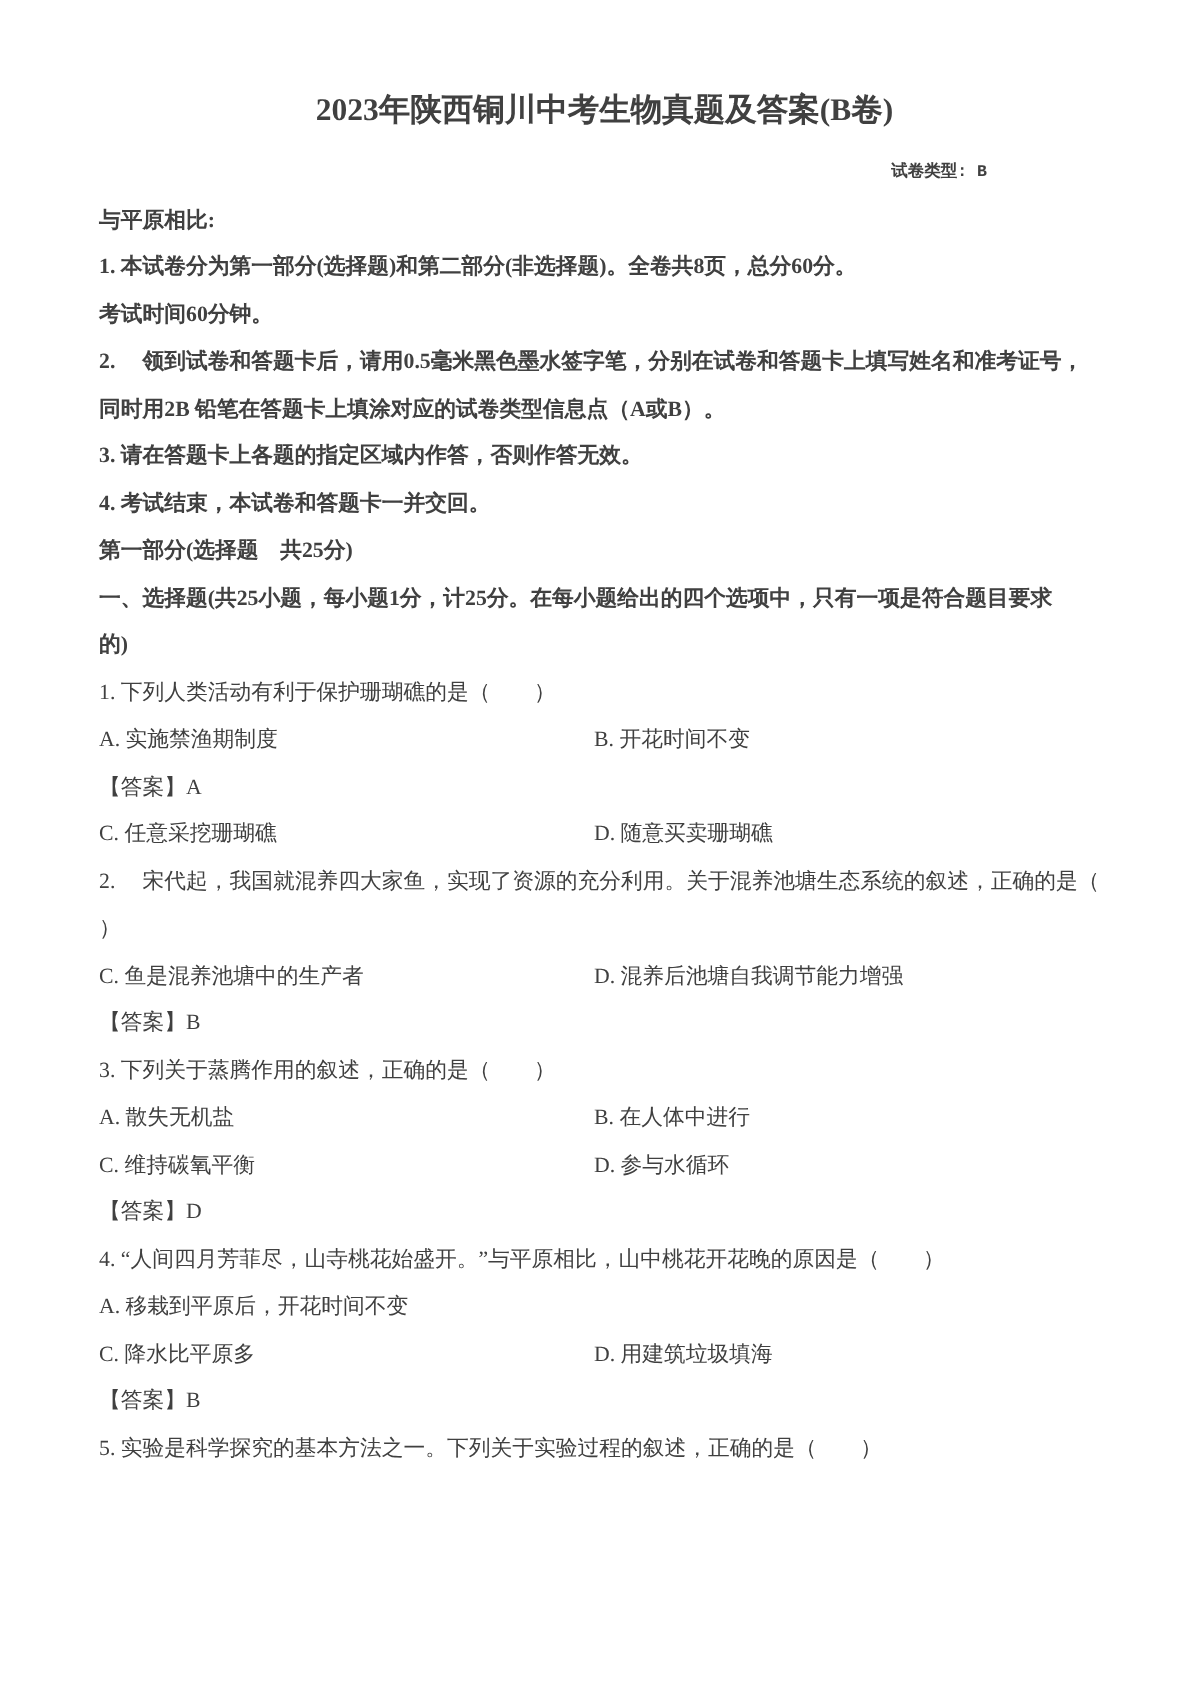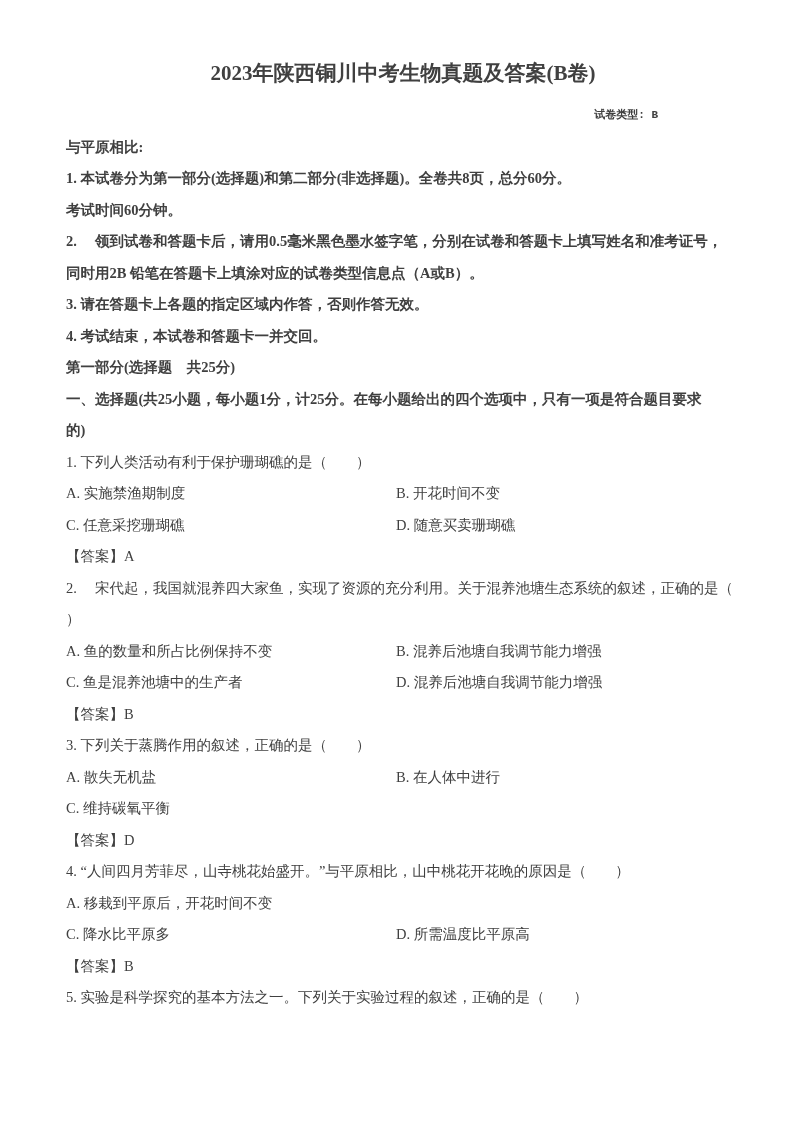--- a/index.html
+++ b/index.html
@@ -60,39 +60,38 @@
     </div>
   <div class="line bold centered">第一部分(选择题　共25分)</div>
   <div id="instructions">
       <div class="line bold">一、选择题(共25小题，每小题1分，计25分。在每小题给出的四个选项中，只有一项是符合题目要求</div>
       <div class="line bold">的)</div>
     </div>
   <div id="questions">
       <div>
         <div class="line">1. 下列人类活动有利于保护珊瑚礁的是（　　）</div>
         <div class="line option-row"><span class="option-cell-left">A. 实施禁渔期制度</span><span class="option-cell-right">B. 开花时间不变</span></div>
+        <div class="line">【答案】A</div>
         <div class="line option-row"><span class="option-cell-left">C. 任意采挖珊瑚礁</span><span class="option-cell-right">D. 随意买卖珊瑚礁</span></div>
-        <div class="line">【答案】A</div>
       </div>
       <div>
         <div class="line">2.　 宋代起，我国就混养四大家鱼，实现了资源的充分利用。关于混养池塘生态系统的叙述，正确的是（</div>
         <div class="line">）</div>
-        <div class="line option-row"><span class="option-cell-left">A. 鱼的数量和所占比例保持不变</span><span class="option-cell-right">B. 混养后池塘自我调节能力增强</span></div>
         <div class="line option-row"><span class="option-cell-left">C. 鱼是混养池塘中的生产者</span><span class="option-cell-right">D. 混养后池塘自我调节能力增强</span></div>
         <div class="line">【答案】B</div>
       </div>
       <div>
         <div class="line">3. 下列关于蒸腾作用的叙述，正确的是（　　）</div>
         <div class="line option-row"><span class="option-cell-left">A. 散失无机盐</span><span class="option-cell-right">B. 在人体中进行</span></div>
-        <div class="line option-row"><span class="option-cell-left">C. 维持碳氧平衡</span></div>
+        <div class="line option-row"><span class="option-cell-left">C. 维持碳氧平衡</span><span class="option-cell-right">D. 参与水循环</span></div>
         <div class="line">【答案】D</div>
       </div>
       <div>
         <div class="line">4. “人间四月芳菲尽，山寺桃花始盛开。”与平原相比，山中桃花开花晚的原因是（　　）</div>
         <div class="line option-row"><span class="option-cell-left">A. 移栽到平原后，开花时间不变</span></div>
-        <div class="line option-row"><span class="option-cell-left">C. 降水比平原多</span><span class="option-cell-right">D. 所需温度比平原高</span></div>
+        <div class="line option-row"><span class="option-cell-left">C. 降水比平原多</span><span class="option-cell-right">D. 用建筑垃圾填海</span></div>
         <div class="line">【答案】B</div>
       </div>
       <div>
         <div class="line">5. 实验是科学探究的基本方法之一。下列关于实验过程的叙述，正确的是（　　）</div>
       </div>
     </div>
 </div>
 
 </body></html>

